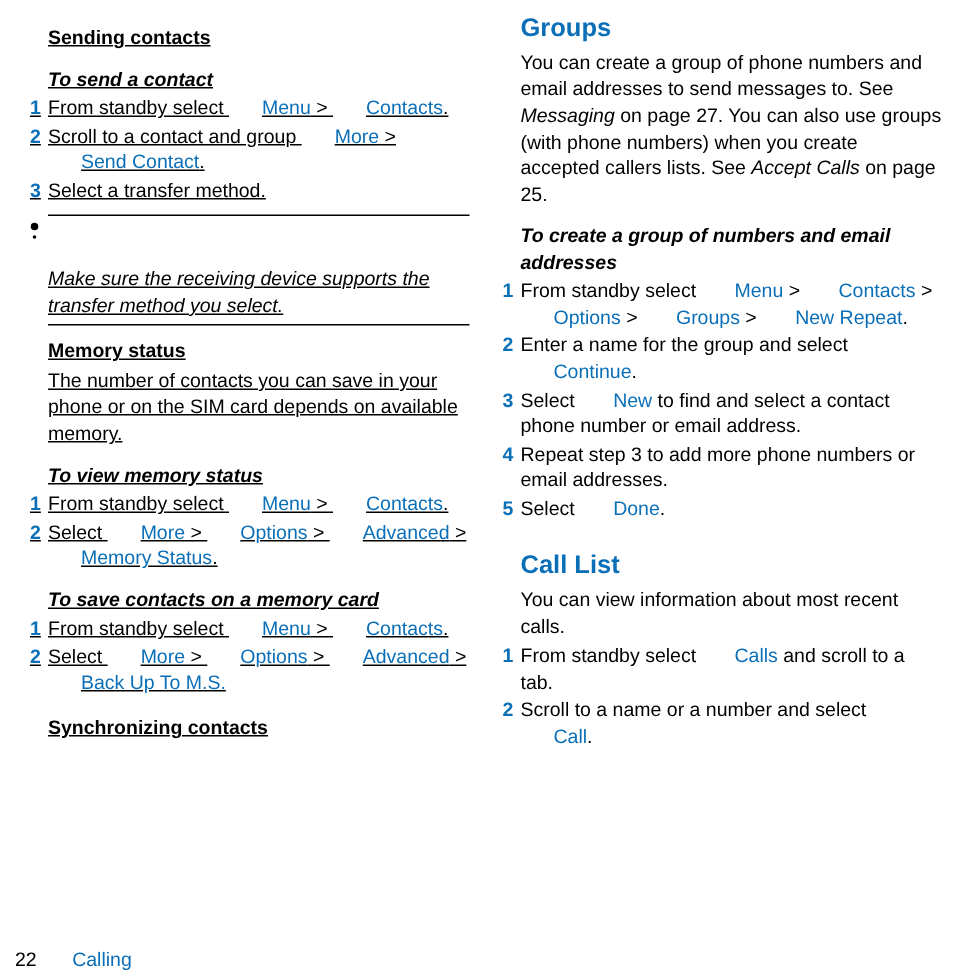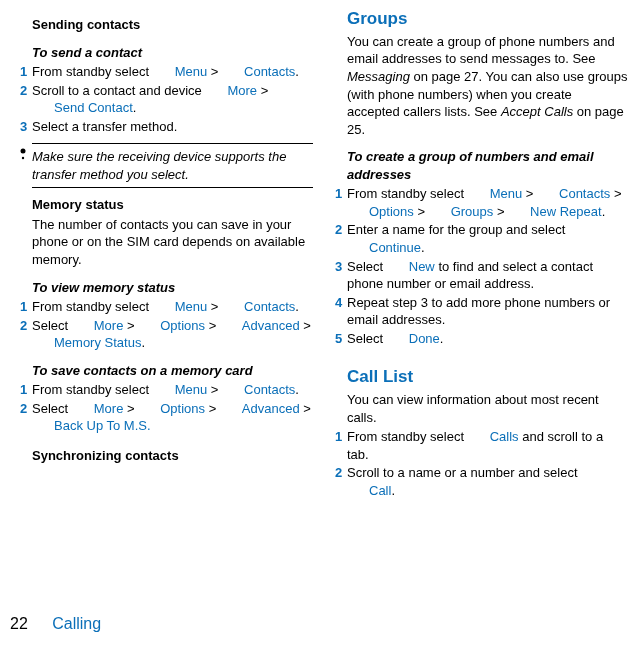--- a/index.html
+++ b/index.html
@@ -18,20 +18,21 @@
     }
     .columns {
       display: flex;
       gap: 22px;
     }
     .col {
       flex: 1;
     }
     .col-left {
       padding-left: 22px;
+      text-decoration: underline;
     }
     .heading-bold {
       font-weight: bold;
       margin-top: 8px;
       margin-bottom: 2px;
     }
     .heading-italic {
       font-weight: bold;
       font-style: italic;
       margin-top: 10px;
@@ -76,26 +77,27 @@
     .note-icon {
       width: 14px;
       margin-left: -14px;
       flex-shrink: 0;
       font-size: 13px;
       line-height: 1;
     }
     .note-text {
       font-style: italic;
       flex: 1;
+      margin-top: 29px;
     }
     .footer {
       position: absolute;
-      bottom: 18px;
+      bottom: 4px;
       left: 10px;
-      font-size: 16px;
+      font-size: 13px;
     }
     .page-num {
       margin-right: 20px;
     }
     .footer-label {
       color: #0b6fb8;
     }
     em {
       font-style: italic;
     }
@@ -110,21 +112,21 @@
 
     <div class="heading-italic">To send a contact</div>
 
     <div class="step">
       <span class="step-num">1</span>
       <span class="step-text"><span>From standby select </span><span class="link">Menu</span><span> &gt; </span><span class="link">Contacts</span><span>.</span></span>
     </div>
 
     <div class="step">
       <span class="step-num">2</span>
-      <span class="step-text"><span>Scroll to a contact and device </span><span class="link">More</span><span> &gt; </span><span class="link">Send Contact</span><span>.</span></span>
+      <span class="step-text"><span>Scroll to a contact and group </span><span class="link">More</span><span> &gt; </span><span class="link">Send Contact</span><span>.</span></span>
     </div>
 
     <div class="step">
       <span class="step-num">3</span>
       <span class="step-text">Select a transfer method.</span>
     </div>
 
     <div class="note-row">
       <span class="note-icon">
         <svg width="10" height="16" viewBox="0 0 10 16">

